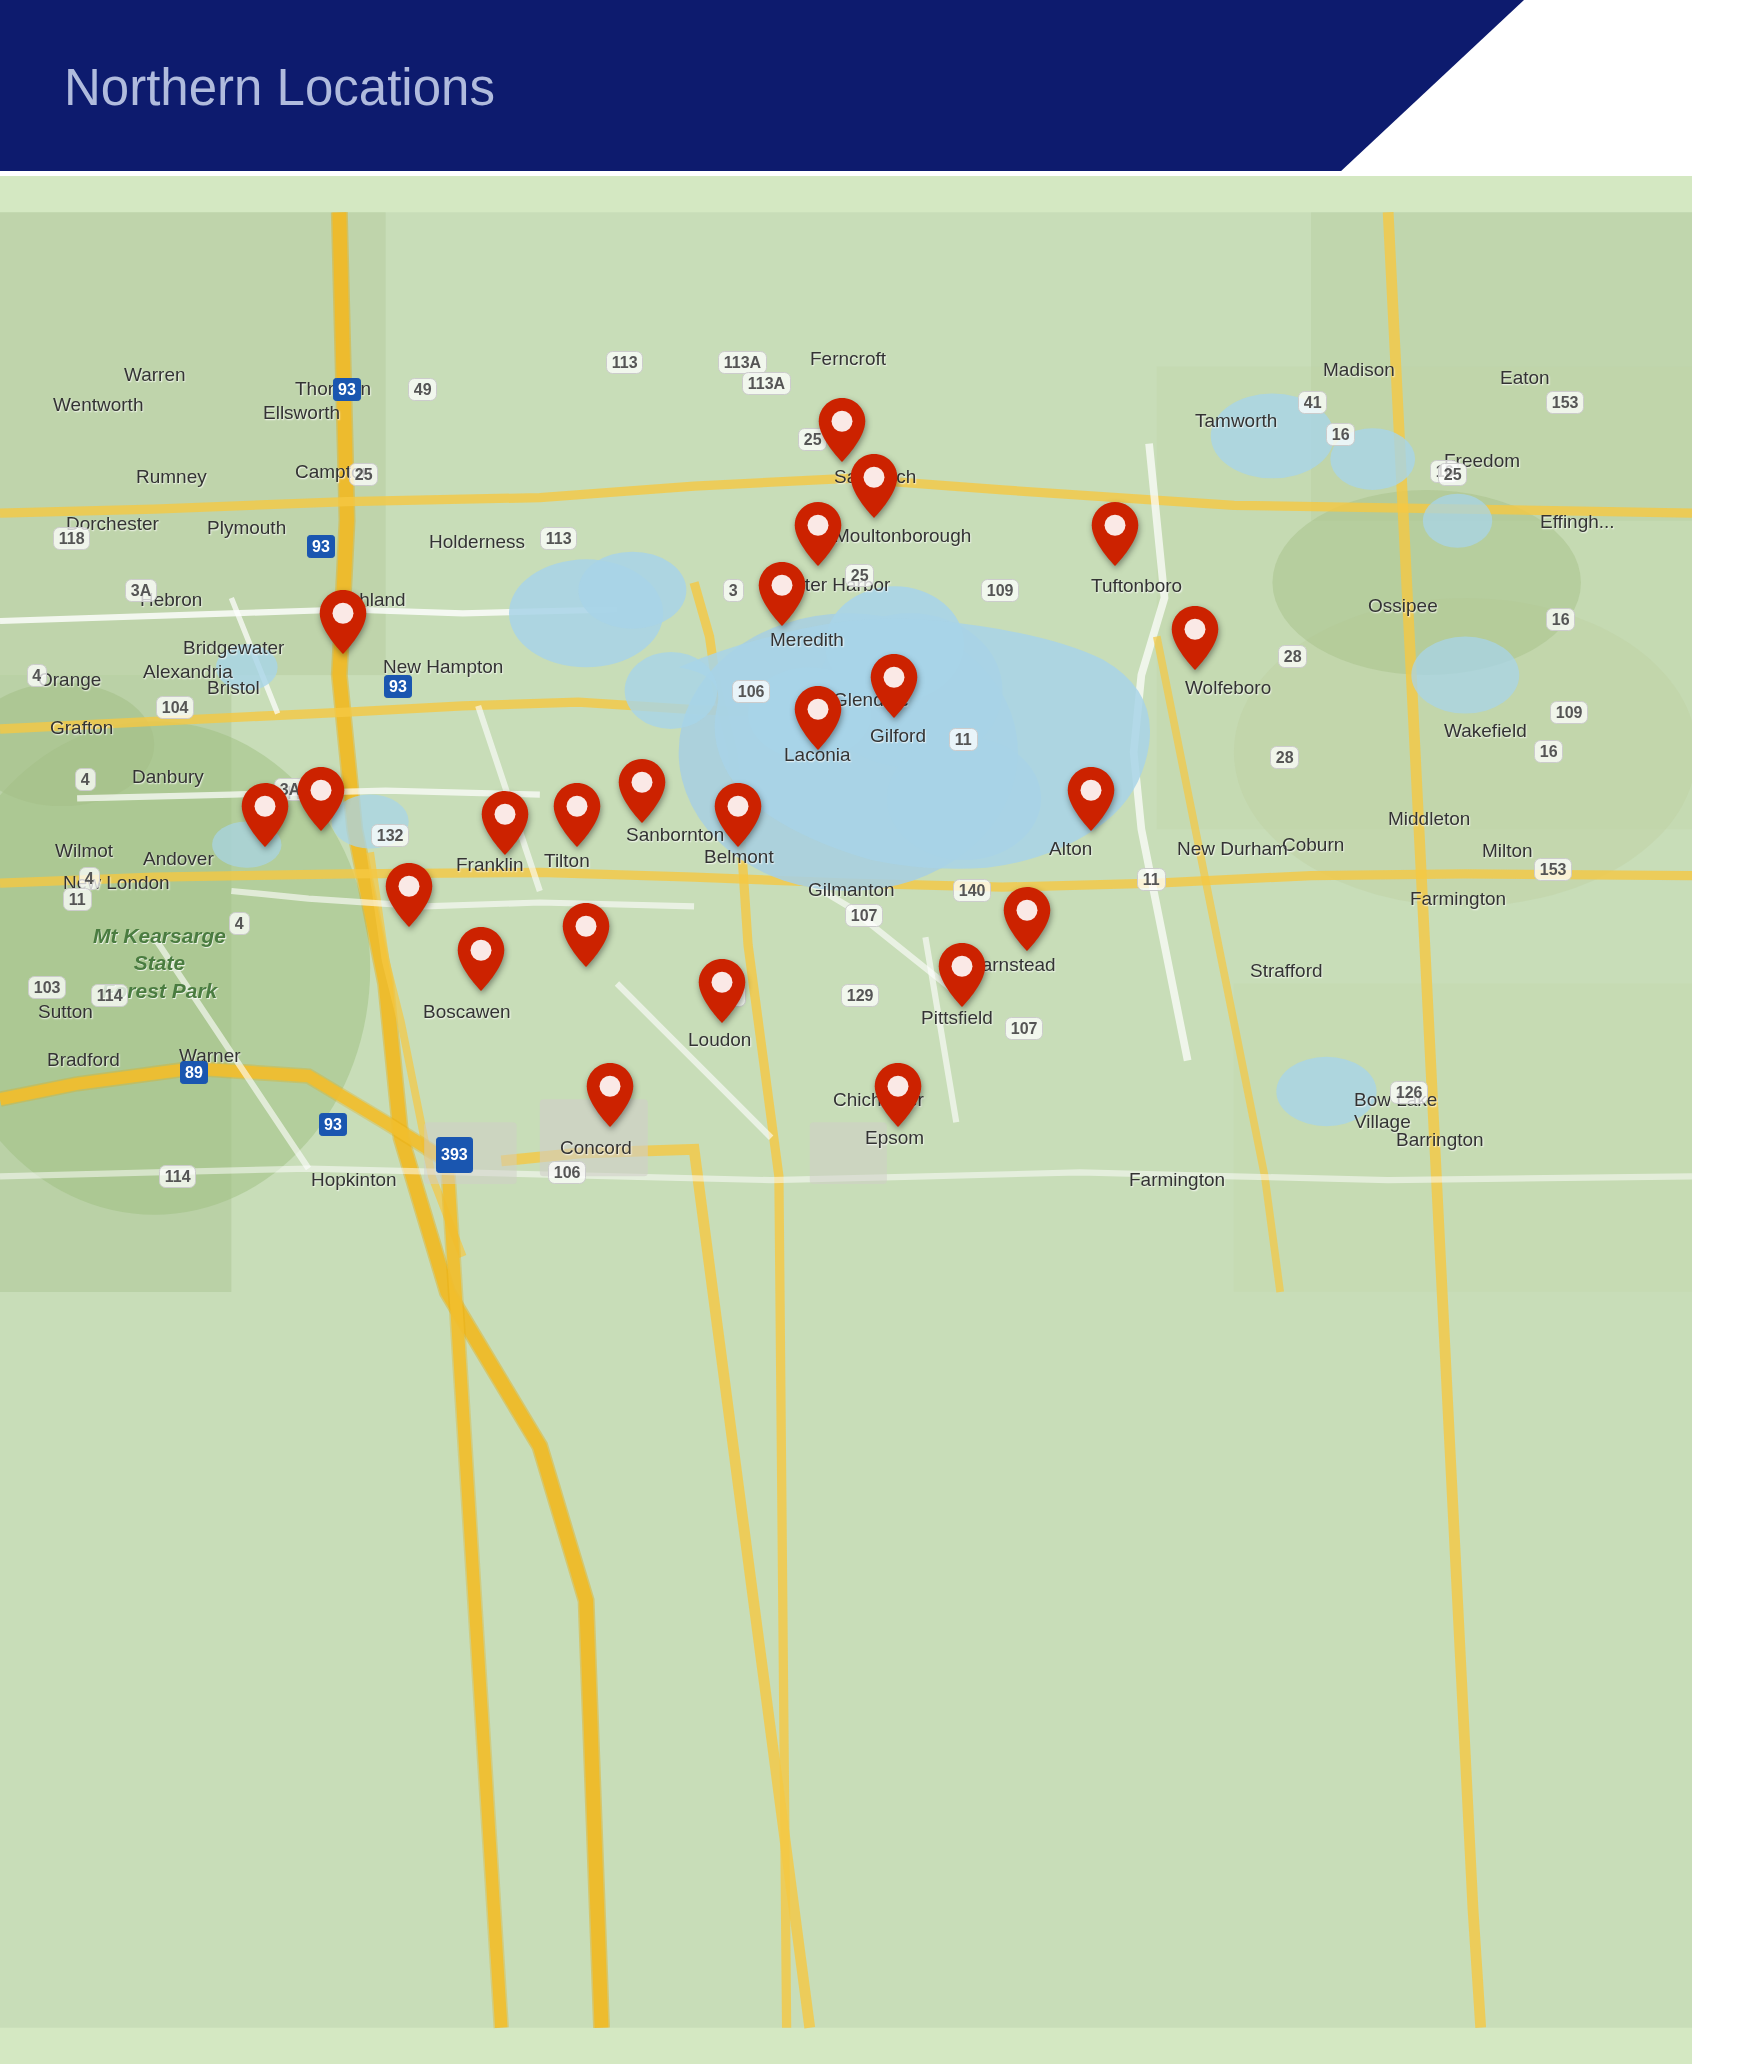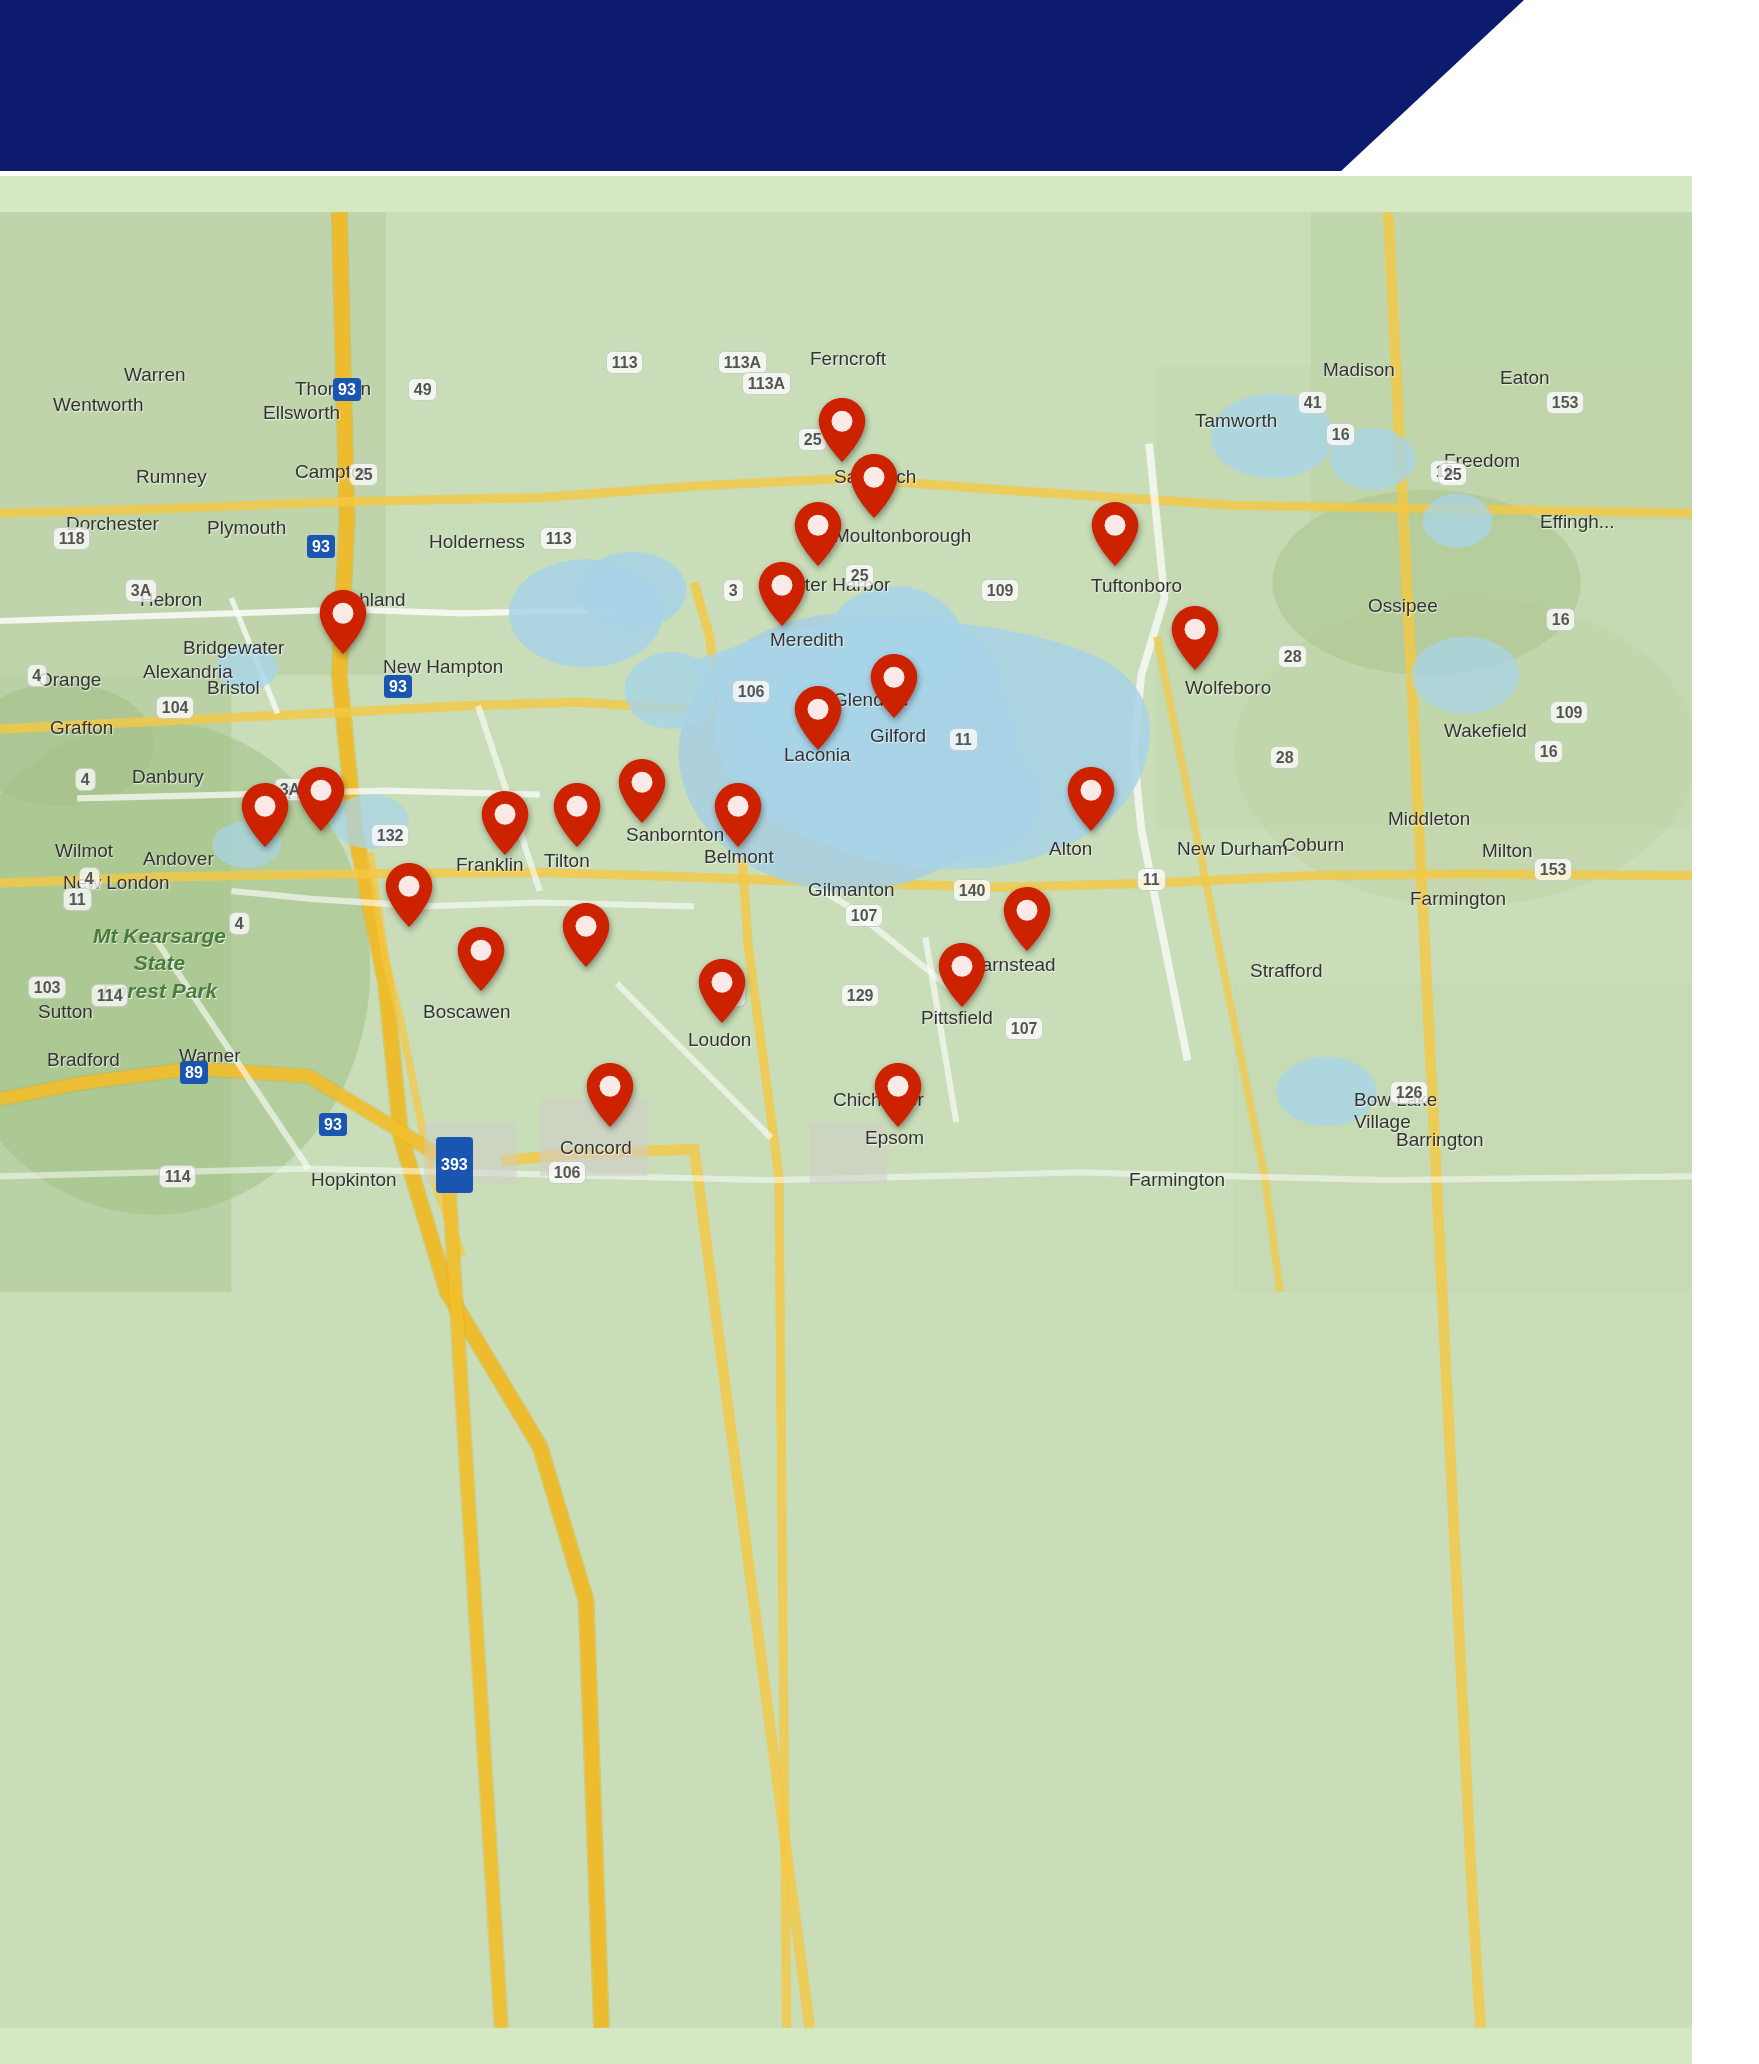--- a/index.html
+++ b/index.html
@@ -127,20 +127,21 @@
     }
 
     
   </style>
 </head>
 <body>
 
 <div class="page-wrapper">
 
   <div class="header">
+    <div class="header-subtitle">Northern Locations</div>
   </div>
 
   <div class="map-container">
     <div class="map-bg">
 
       <svg class="map-svg" viewBox="0 0 2194 2354" xmlns="http://www.w3.org/2000/svg">
 
         <rect width="2194" height="2354" fill="#c8ddb8"></rect>
 
         <rect x="0" y="0" width="500" height="600" fill="#b5cc9e" opacity="0.5"></rect>
@@ -329,21 +330,21 @@
         <div class="road-label" style="left:845px;top:728px">107</div>
         <div class="road-label" style="left:28px;top:800px">103</div>
         <div class="road-label" style="left:91px;top:808px">114</div>
         <div class="road-label" style="left:229px;top:736px">4</div>
         <div class="road-label" style="left:180px;top:885px;background:#1a56b0;color:white;border-color:#1a56b0;border-radius:3.2px;padding:1.6px 4px">89</div>
         <div class="road-label" style="left:708px;top:808px">106</div>
         <div class="road-label" style="left:841px;top:808px">129</div>
         <div class="road-label" style="left:1005px;top:841px">107</div>
         <div class="road-label" style="left:159px;top:989px">114</div>
         <div class="road-label" style="left:319px;top:937px;background:#1a56b0;color:white;border-color:#1a56b0;border-radius:3.2px;padding:1.6px 4px">93</div>
-        <div class="road-label" style="left:436px;top:961px;background:#1a56b0;color:white;border-color:#1a56b0;border-radius:3.2px;padding:18px 4px">393</div>
+        <div class="road-label" style="left:436px;top:961px;background:#1a56b0;color:white;border-color:#1a56b0;border-radius:3.2px;padding:8px 4px">393</div>
         <div class="road-label" style="left:548px;top:985px">106</div>
         <div class="road-label" style="left:1390px;top:905px">126</div>
       </div>
 
       <div>
 
         <div class="map-pin" style="left:842px;top:289px">
           <svg viewBox="0 0 40 55" xmlns="http://www.w3.org/2000/svg">
             <path d="M20 0 C9 0 0 9 0 20 C0 35 20 55 20 55 C20 55 40 35 40 20 C40 9 31 0 20 0Z" fill="#cc2200"></path>
             <circle cx="20" cy="20" r="9" fill="white" opacity="0.9"></circle>

